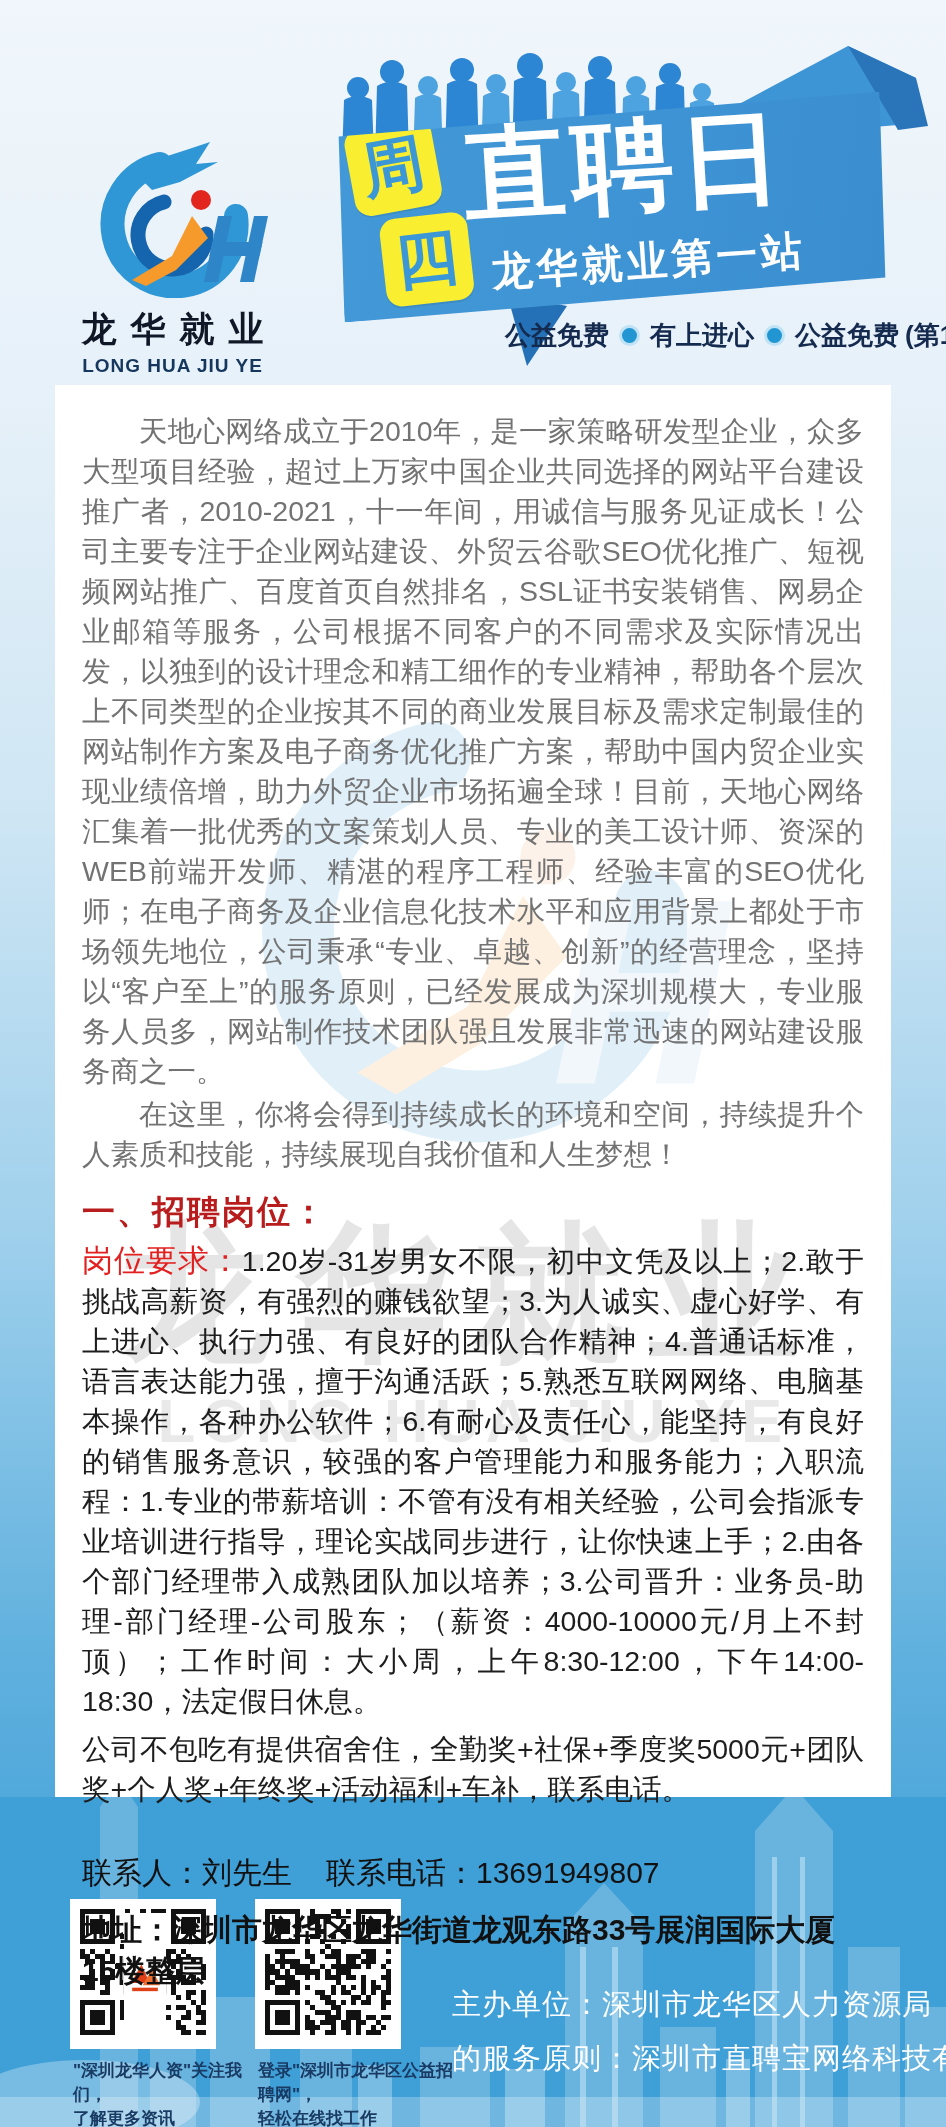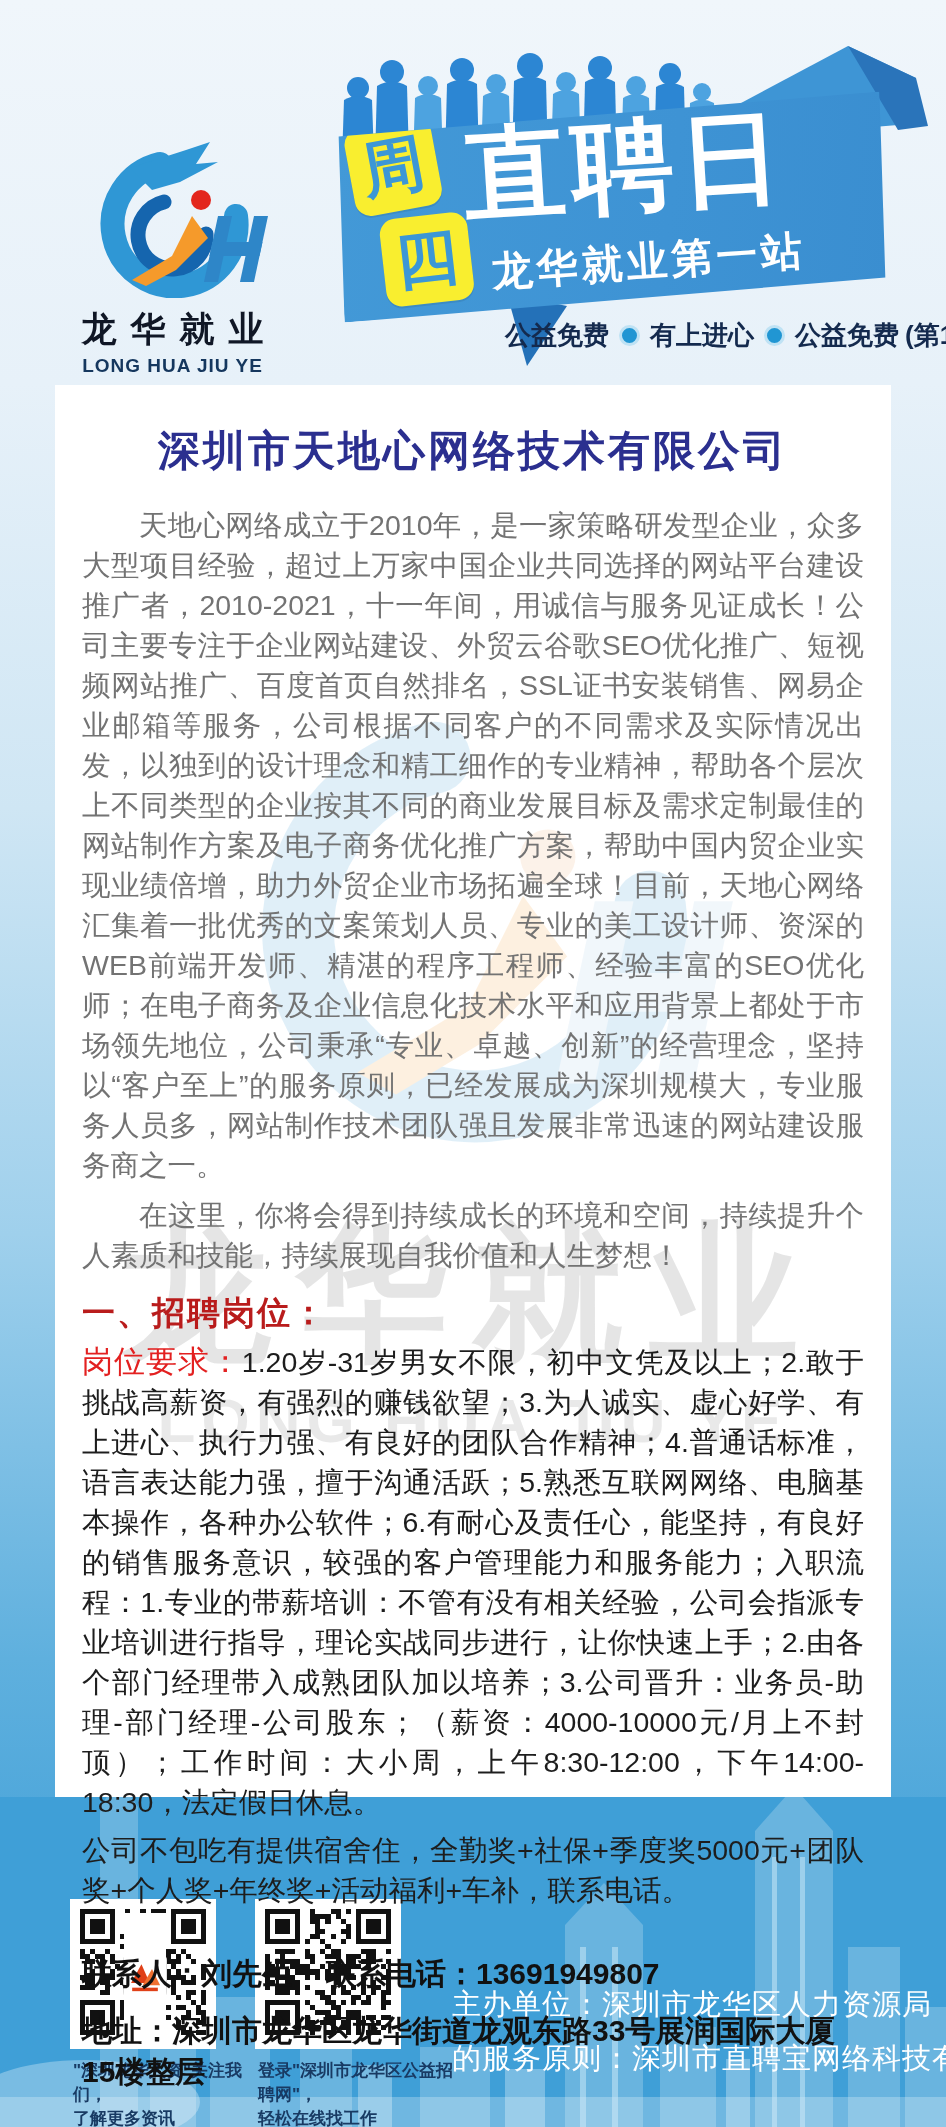--- a/index.html
+++ b/index.html
@@ -46,27 +46,27 @@
   .card{left:55px;top:385px;width:836px;height:1412px;background:#ffffff;z-index:2;box-sizing:border-box;padding:0 27px;}
   .card-inner{position:relative;z-index:1;}
   .wm-logo{position:absolute;left:120px;top:270px;width:580px;height:520px;opacity:.14;z-index:0;pointer-events:none;}
   .wm-cn{position:absolute;left:0;top:810px;width:100%;text-align:center;font-size:150px;font-weight:bold;
     color:#bdbdbd;opacity:.38;letter-spacing:26px;z-index:0;pointer-events:none;white-space:nowrap;}
   .wm-en{position:absolute;left:0;top:1000px;width:100%;text-align:center;font-size:62px;font-weight:bold;
     color:#c6c6c6;opacity:.38;letter-spacing:6px;z-index:0;pointer-events:none;white-space:nowrap;}
 
   .card-title{margin:0;padding-top:38px;text-align:center;font-size:42px;font-weight:bold;color:#2b2f8f;letter-spacing:3px;}
   .para{margin:0;margin-top:26px;font-size:28.5px;line-height:40px;color:#737373;text-align:justify;text-indent:2em;}
-  .para + .para{margin-top:10px;}
+  .para + .para{margin-top:3px;}
   .sec-h{margin:0;margin-top:16px;font-size:33px;font-weight:bold;color:#b91c1c;letter-spacing:2px;}
   .job-line{margin:0;margin-top:10px;font-size:31px;font-weight:bold;color:#242e88;}
   .req{margin:0;margin-top:6px;font-size:28.5px;line-height:40px;color:#1d1d1d;text-align:justify;}
   .req-label{font-size:31px;font-weight:normal;color:#e32020;}
   .plain{margin:0;margin-top:8px;font-size:28.5px;line-height:40px;color:#1d1d1d;text-align:justify;}
-  .contact-line{margin:0;margin-top:44px;font-size:30px;font-weight:bold;color:#111111;}
+  .contact-line{margin:0;margin-top:44px;font-size:30px;font-weight:normal;color:#111111;}
   .contact-gap{display:inline-block;width:34px;}
   .addr-line{margin:0;margin-top:16px;font-size:30px;font-weight:bold;color:#111111;}
 
   
   .footer{left:0;top:1797px;width:946px;height:330px;background:#3f9fd7;overflow:hidden;}
   .skyline{position:absolute;left:0;top:0;width:946px;height:330px;}
   .qr-box{position:absolute;width:146px;height:150px;background:#ffffff;box-sizing:border-box;padding:10px;}
   .qr1{left:70px;top:102px;}
   .qr2{left:255px;top:102px;}
   .qr-box svg{width:126px;height:126px;display:block;background:#ffffff;}
@@ -179,21 +179,20 @@
         <rect x="0" y="0" width="14" height="66"></rect>
         <rect x="36" y="0" width="14" height="66"></rect>
         <rect x="0" y="26" width="50" height="14"></rect>
       </g>
     </g>
   </svg>
   <div class="wm-cn">龙华就业</div>
   <div class="wm-en">LONG HUA JIU YE</div>
 
   <div class="card-inner">
-    <h1 class="card-title">深圳市天地心网络技术有限公司</h1>
 
     <p class="para">天地心网络成立于2010年，是一家策略研发型企业，众多大型项目经验，超过上万家中国企业共同选择的网站平台建设推广者，2010-2021，十一年间，用诚信与服务见证成长！公司主要专注于企业网站建设、外贸云谷歌SEO优化推广、短视频网站推广、百度首页自然排名，SSL证书安装销售、网易企业邮箱等服务，公司根据不同客户的不同需求及实际情况出发，以独到的设计理念和精工细作的专业精神，帮助各个层次上不同类型的企业按其不同的商业发展目标及需求定制最佳的网站制作方案及电子商务优化推广方案，帮助中国内贸企业实现业绩倍增，助力外贸企业市场拓遍全球！目前，天地心网络汇集着一批优秀的文案策划人员、专业的美工设计师、资深的WEB前端开发师、精湛的程序工程师、经验丰富的SEO优化师；在电子商务及企业信息化技术水平和应用背景上都处于市场领先地位，公司秉承“专业、卓越、创新”的经营理念，坚持以“客户至上”的服务原则，已经发展成为深圳规模大，专业服务人员多，网站制作技术团队强且发展非常迅速的网站建设服务商之一。</p>
     <p class="para">在这里，你将会得到持续成长的环境和空间，持续提升个人素质和技能，持续展现自我价值和人生梦想！</p>
 
     <h2 class="sec-h">一、招聘岗位：</h2>
 
     <p class="req"><span class="req-label">岗位要求：</span><span>1.20岁-31岁男女不限，初中文凭及以上；2.敢于挑战高薪资，有强烈的赚钱欲望；3.为人诚实、虚心好学、有上进心、执行力强、有良好的团队合作精神；4.普通话标准，语言表达能力强，擅于沟通活跃；5.熟悉互联网网络、电脑基本操作，各种办公软件；6.有耐心及责任心，能坚持，有良好的销售服务意识，较强的客户管理能力和服务能力；入职流程：1.专业的带薪培训：不管有没有相关经验，公司会指派专业培训进行指导，理论实战同步进行，让你快速上手；2.由各个部门经理带入成熟团队加以培养；3.公司晋升：业务员-助理-部门经理-公司股东；（薪资：4000-10000元/月上不封顶）；工作时间：大小周，上午8:30-12:00，下午14:00-18:30，法定假日休息。</span></p>
 
     <p class="plain">公司不包吃有提供宿舍住，全勤奖+社保+季度奖5000元+团队奖+个人奖+年终奖+活动福利+车补，联系电话。</p>
 

